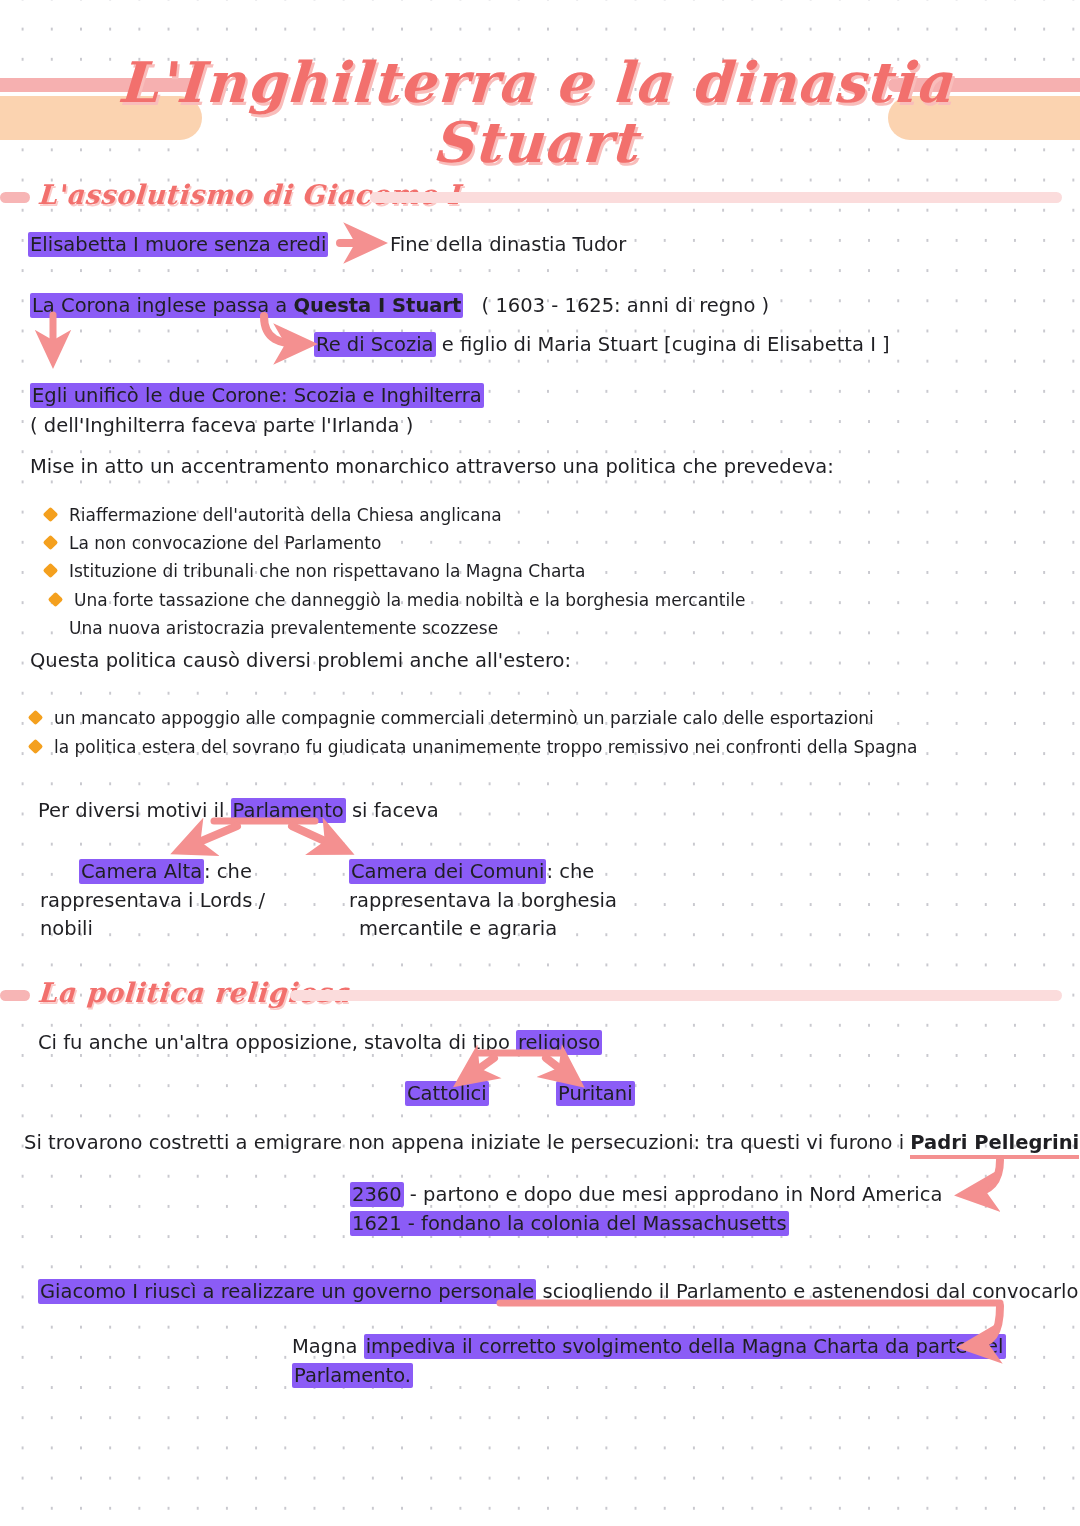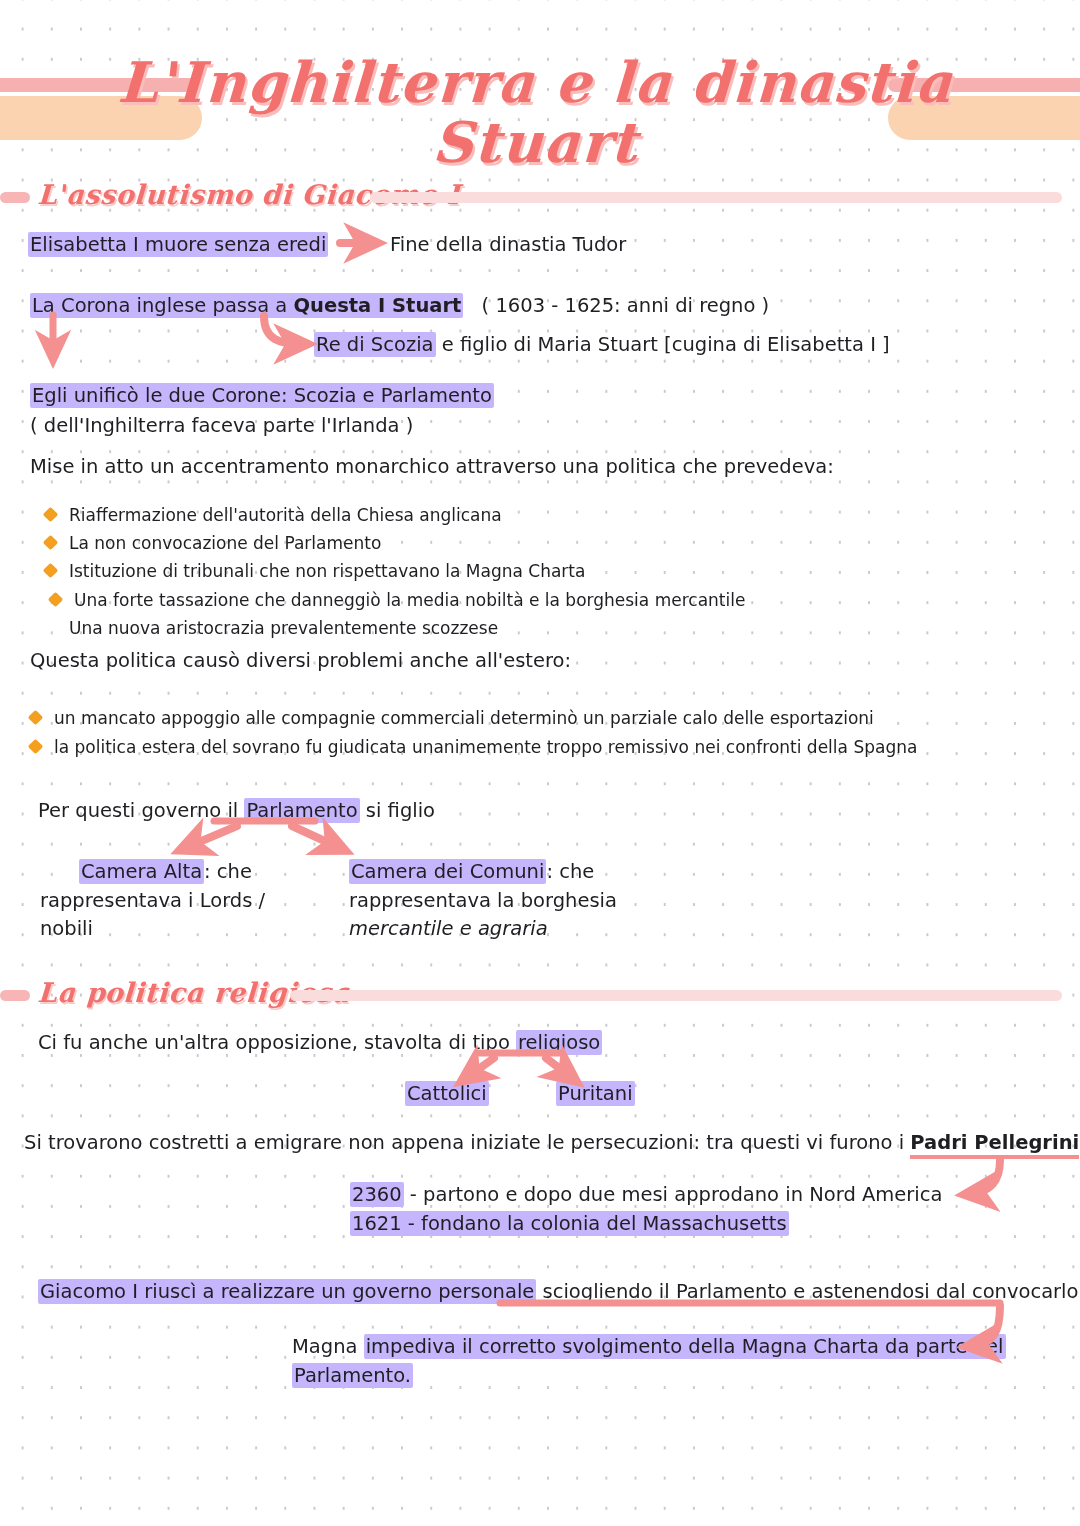--- a/index.html
+++ b/index.html
@@ -38,21 +38,21 @@
     position:absolute;left:40px;top:-2px;
     font-family:"DejaVu Serif", serif;font-style:italic;font-weight:bold;
     color:#f2706d;font-size:27px;line-height:34px;letter-spacing:0.5px;
     text-shadow:1.6px 1.6px 0 #fbc9c7;
     transform:skewX(-6deg);white-space:nowrap;
   }
   .sec .bar{position:absolute;top:12px;right:18px;height:11px;background:#fbdcdc;border-radius:8px;}
 
   
   .t{position:absolute;font-size:19.5px;line-height:30px;white-space:nowrap;}
-  .hl{background:#c4b5fd;padding:1px 2px;border-radius:2px;}
+  .hl{background:#8b5cf6;padding:1px 2px;border-radius:2px;}
   .b{font-weight:bold;}
   .pu{border-bottom:4px solid #f49090;padding-bottom:1px;}
 
   
   .bul{position:absolute;font-size:17px;line-height:30px;white-space:nowrap;}
   .dia{
     display:inline-block;width:11px;height:11px;background:#f4a01e;
     transform:rotate(45deg);border-radius:2px;
     margin-right:13px;vertical-align:1px;
   }
@@ -90,52 +90,52 @@
   <div class="t" style="left:30px;top:291px;">
     <span class="hl"><span>La Corona inglese passa a </span><span class="b">Questa I Stuart</span></span>
     <span style="padding-left:12px;">( 1603 - 1625: anni di regno )</span>
   </div>
 
   <div class="t" style="left:314px;top:330px;">
     <span class="hl">Re di Scozia</span><span> e figlio di Maria Stuart [cugina di Elisabetta I ]</span>
   </div>
 
   <div class="t" style="left:30px;top:381px;">
-    <span class="hl">Egli unificò le due Corone: Scozia e Parlamento</span>
+    <span class="hl">Egli unificò le due Corone: Scozia e Inghilterra</span>
   </div>
   <div class="t" style="left:30px;top:411px;">( dell'Inghilterra faceva parte l'Irlanda )</div>
 
   <div class="t" style="left:30px;top:452px;">Mise in atto un accentramento monarchico attraverso una politica che prevedeva:</div>
 
   <div class="bul" style="left:45px;top:500px;"><span class="dia"></span><span>Riaffermazione dell'autorità della Chiesa anglicana</span></div>
   <div class="bul" style="left:45px;top:528px;"><span class="dia"></span><span>La non convocazione del Parlamento</span></div>
   <div class="bul" style="left:45px;top:556px;"><span class="dia"></span><span>Istituzione di tribunali che non rispettavano la Magna Charta</span></div>
   <div class="bul" style="left:50px;top:585px;"><span class="dia"></span><span>Una forte tassazione che danneggiò la media nobiltà e la borghesia mercantile</span></div>
   <div class="bul" style="left:45px;top:613px;"><span class="noDia"></span><span>Una nuova aristocrazia prevalentemente scozzese</span></div>
 
   <div class="t" style="left:30px;top:646px;">Questa politica causò diversi problemi anche all'estero:</div>
 
   <div class="bul" style="left:30px;top:703px;"><span class="dia"></span><span>un mancato appoggio alle compagnie commerciali determinò un parziale calo delle esportazioni</span></div>
   <div class="bul" style="left:30px;top:732px;"><span class="dia"></span><span>la politica estera del sovrano fu giudicata unanimemente troppo remissivo nei confronti della Spagna</span></div>
 
   <div class="t" style="left:38px;top:796px;">
-    <span>Per questi governo il </span><span class="hl">Parlamento</span><span> si figlio</span>
+    <span>Per diversi motivi il </span><span class="hl">Parlamento</span><span> si faceva</span>
   </div>
 
   <div class="t" style="left:40px;top:857px;padding-left:39px;">
     <span class="hl">Camera Alta</span><span>: che</span>
   </div>
   <div class="t" style="left:40px;top:886px;">rappresentava i Lords /</div>
   <div class="t" style="left:40px;top:914px;">nobili</div>
 
   <div class="t" style="left:349px;top:857px;">
     <span class="hl">Camera dei Comuni</span><span>: che</span>
   </div>
   <div class="t" style="left:349px;top:886px;">rappresentava la borghesia</div>
-  <div class="t" style="left:349px;top:914px;font-style:italic;">mercantile e agraria</div>
+  <div class="t" style="left:359px;top:914px;">mercantile e agraria</div>
 
   <div class="sec" style="top:978px;">
     <span class="tick"></span>
     <span class="sec-title">La politica religiosa</span>
     <span class="bar" style="left:290px;right:18px;"></span>
   </div>
 
   <div class="t" style="left:38px;top:1028px;">
     <span>Ci fu anche un'altra opposizione, stavolta di tipo </span><span class="hl">religioso</span>
   </div>

